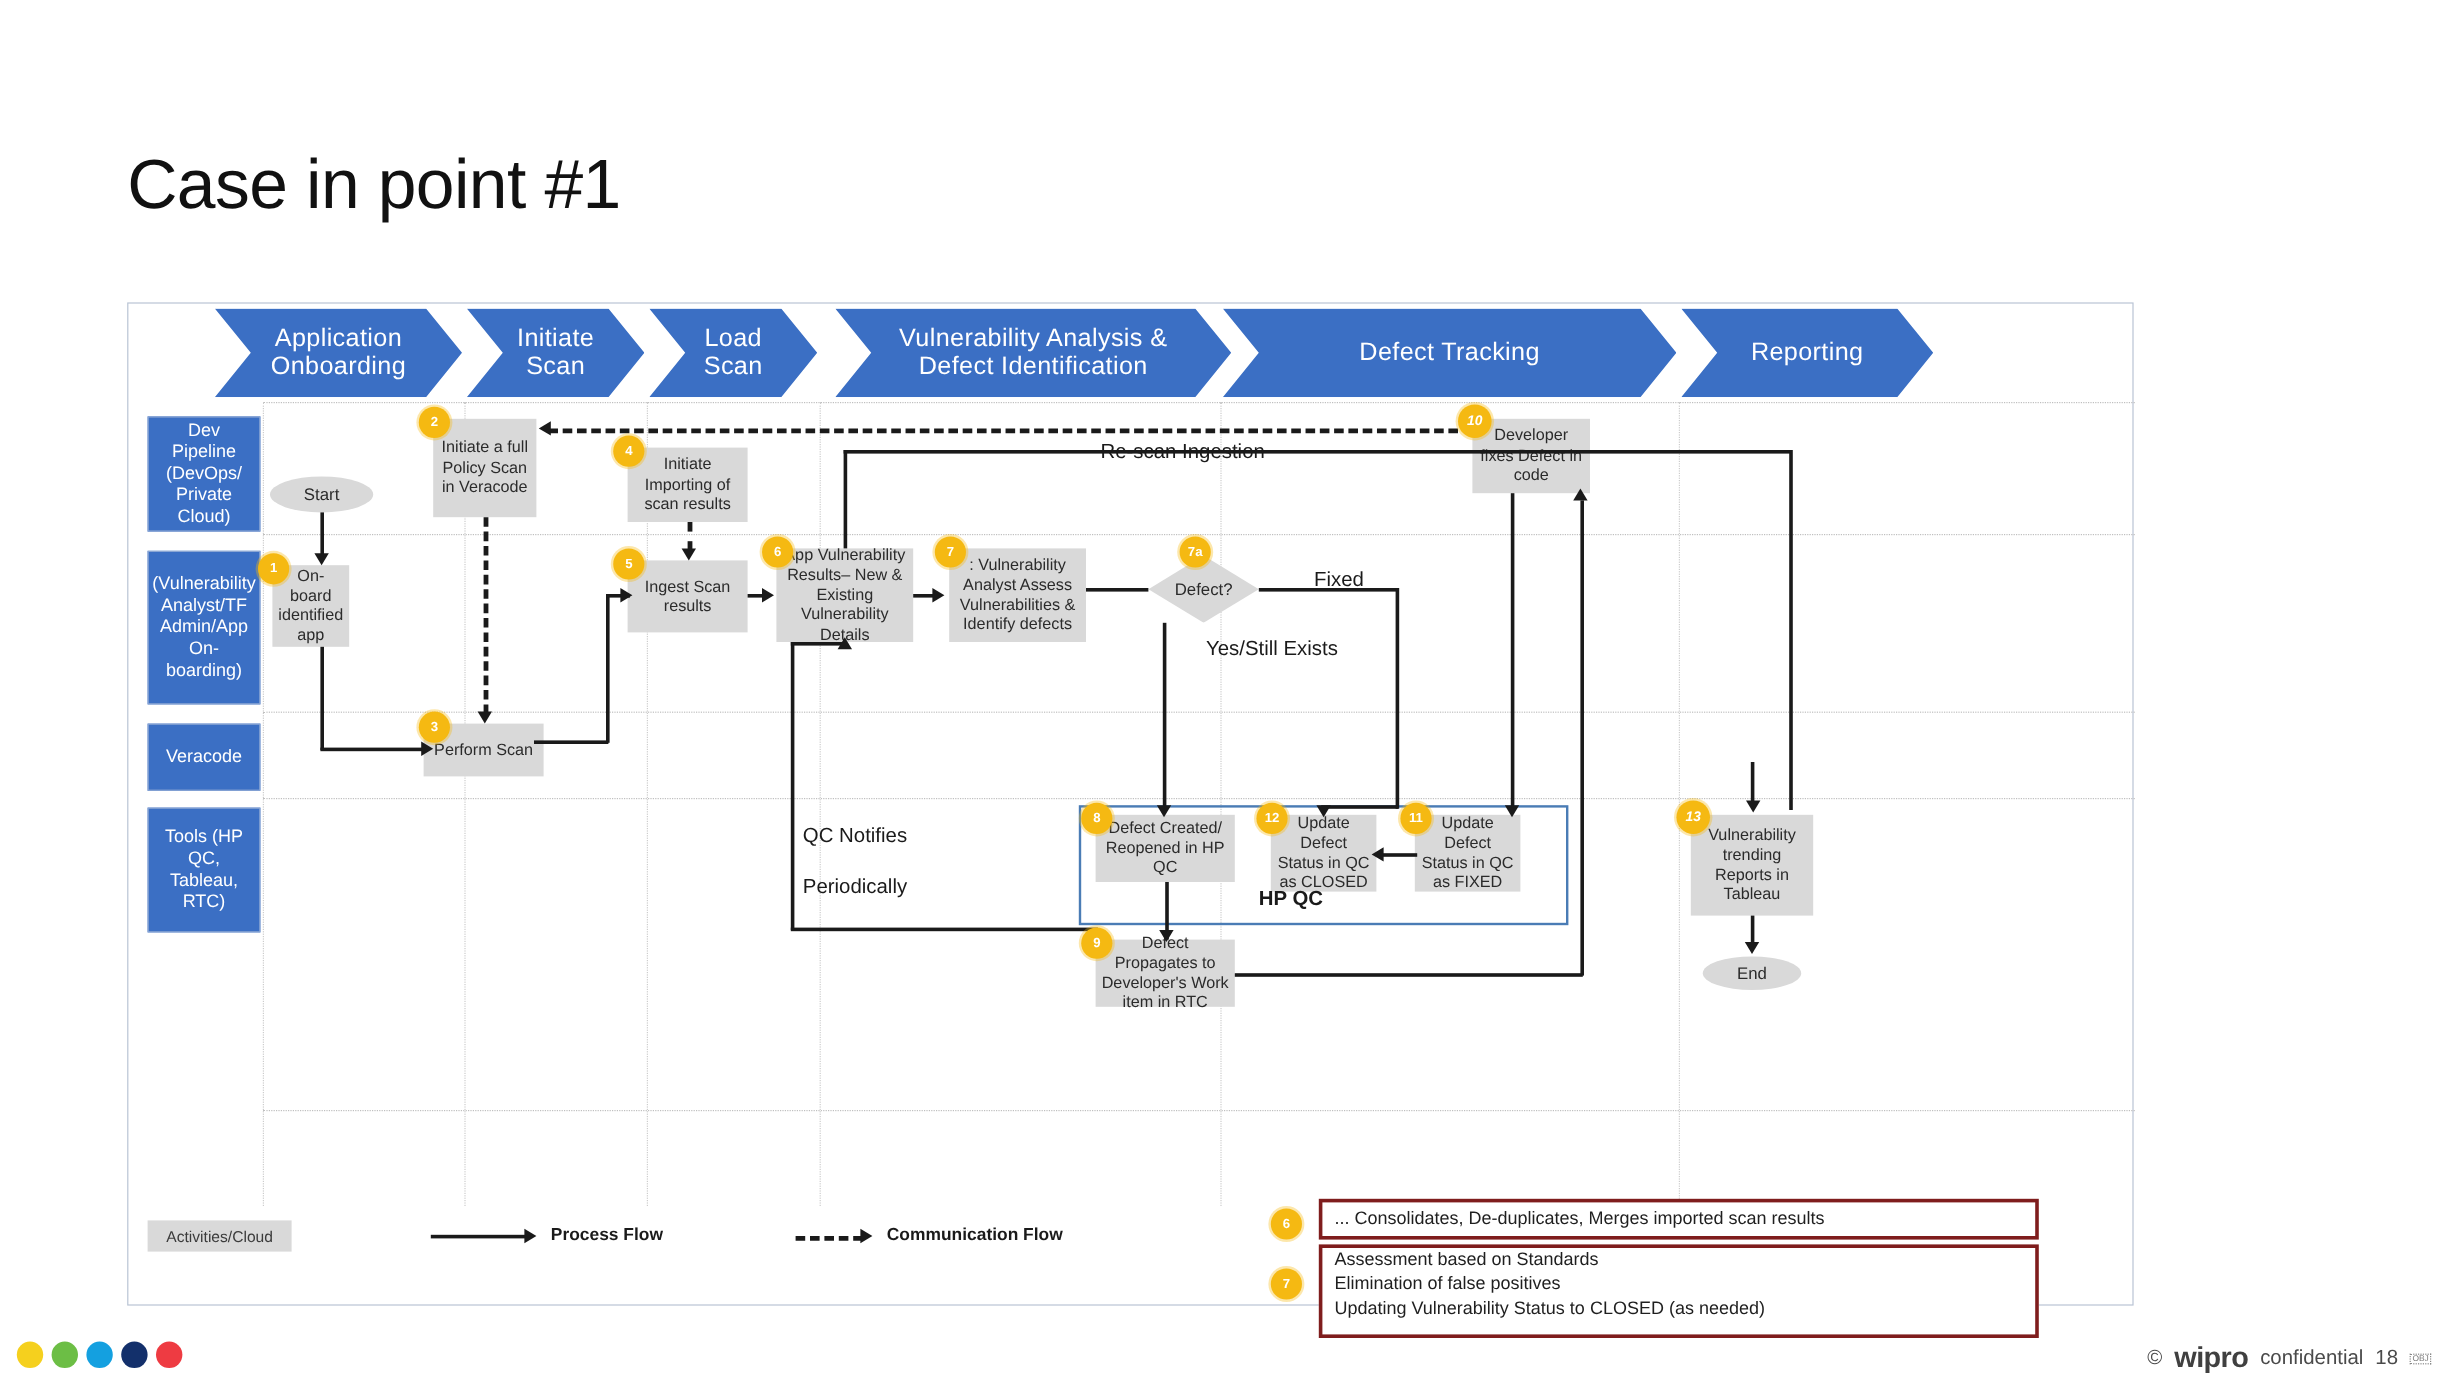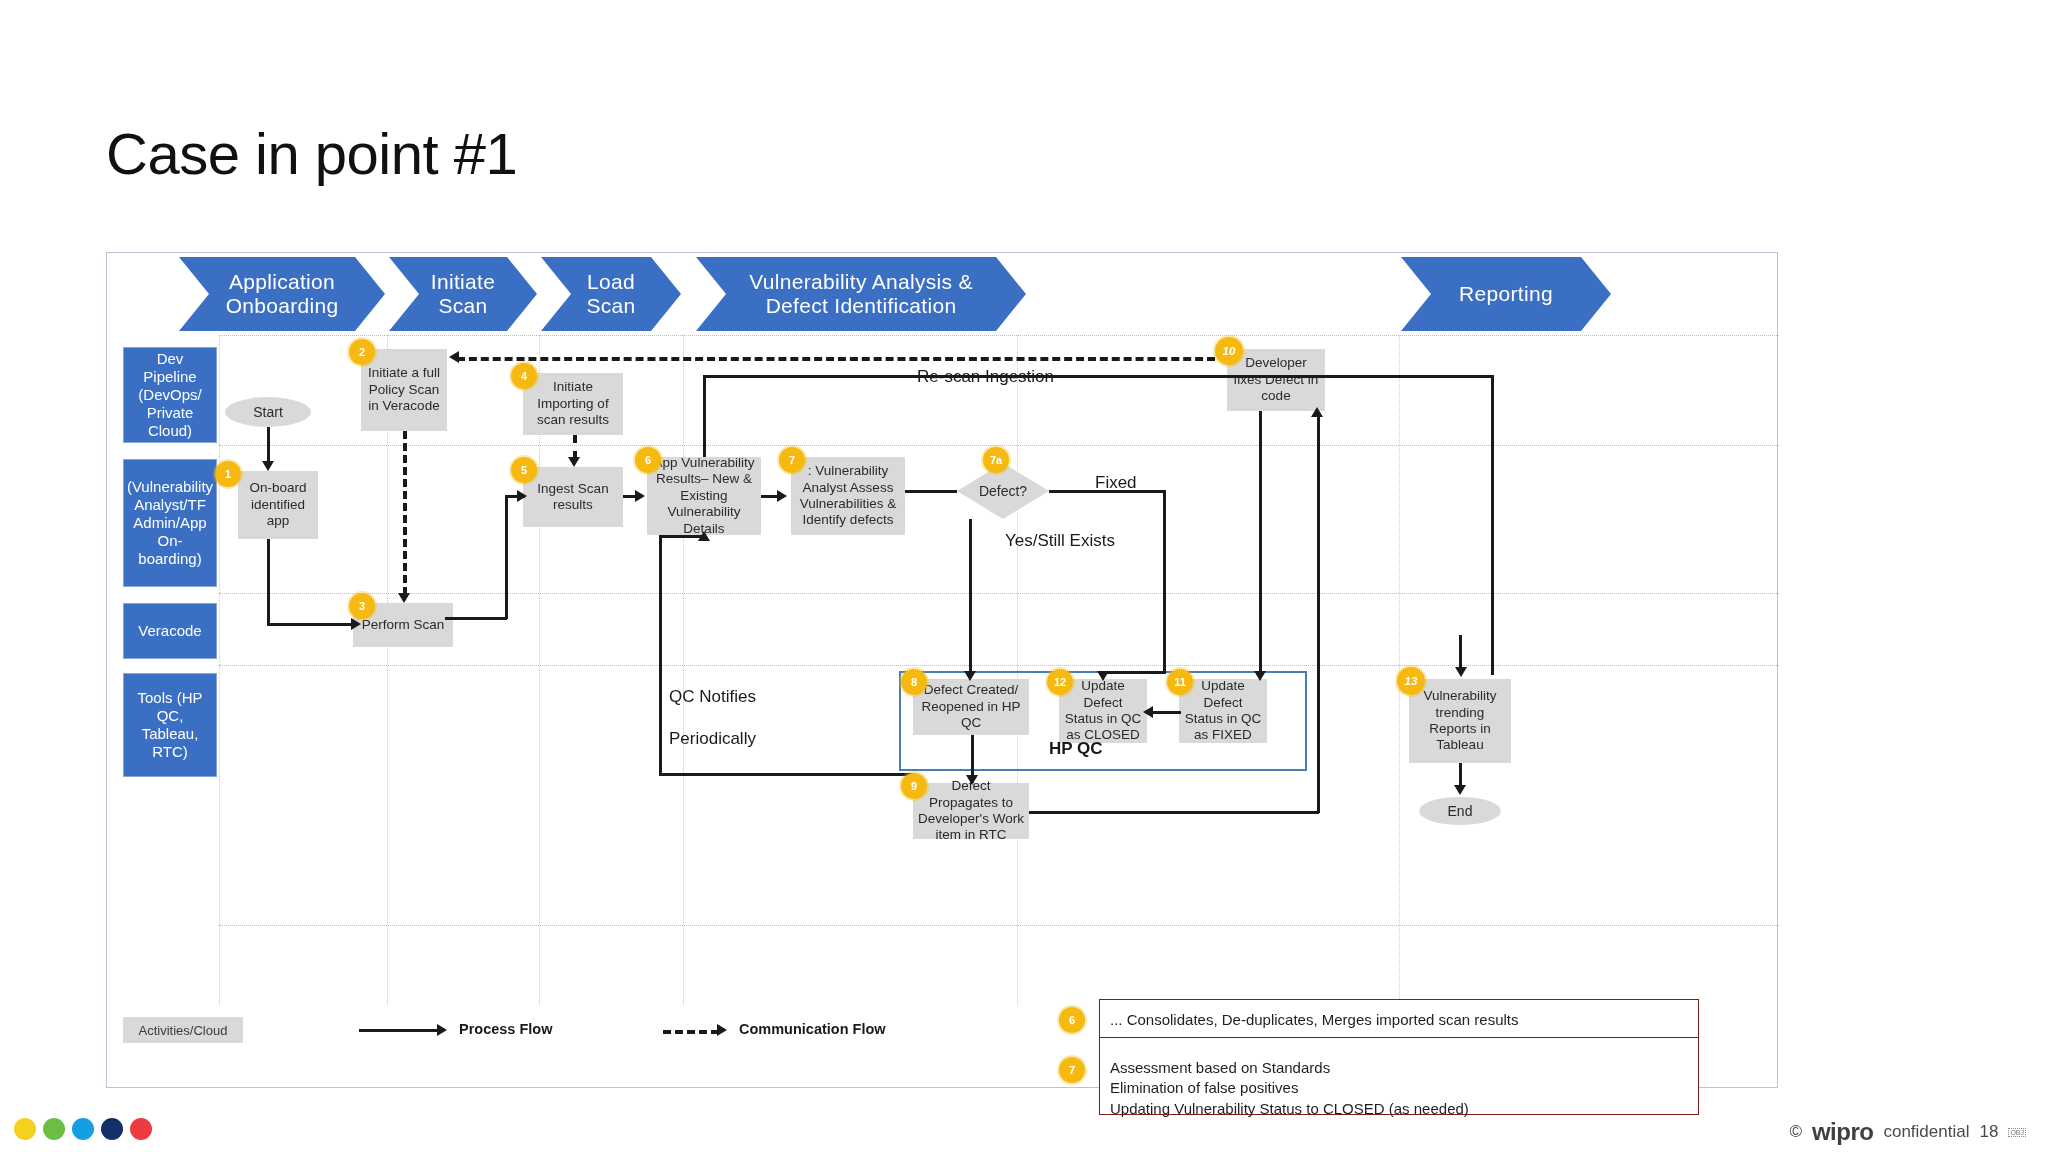--- a/index.html
+++ b/index.html
@@ -109,22 +109,22 @@
 
   
   .legend{position:absolute;left:0;top:752px;width:1672px;height:84px;}
   .legend-chip{
     position:absolute;background:#d9d9d9;color:#3b3b3b;font-size:13px;
     display:flex;align-items:center;justify-content:center;
   }
   .legend-txt{position:absolute;font-size:14.5px;font-weight:700;color:#1a1a1a;}
 
   .note{
-    position:absolute;border:1px solid #7f1d1d;background:#ffffff;
-    font-size:15px;color:#1f1f1f;box-sizing:border-box;padding:20px 10px;
+    position:absolute;border:3px solid #7f1d1d;background:#ffffff;
+    font-size:15px;color:#1f1f1f;box-sizing:border-box;padding:0 10px;
     line-height:1.35;
   }
 
   
   .dots{position:absolute;left:14px;top:1118px;display:flex;gap:7px;}
   .dot{width:22px;height:22px;border-radius:50%;}
   .footer{
     position:absolute;right:22px;top:1118px;display:flex;align-items:center;gap:10px;
     font-size:17px;color:#4a4a4a;
   }
@@ -159,20 +159,25 @@
       <div class="chev pt" style="left:434px;width:140px;">
         <div>
           <span>Load</span>
           <span>Scan</span>
         </div>
       </div>
       <div class="chev pt" style="left:589px;width:330px;">
         <div>
           <span>Vulnerability Analysis &amp;</span>
           <span>Defect Identification</span>
+        </div>
+      </div>
+      <div class="chev pt" style="left:912px;width:378px;">
+        <div>
+          <span>Defect Tracking</span>
         </div>
       </div>
       <div class="chev pt" style="left:1294px;width:210px;">
         <div>
           <span>Reporting</span>
         </div>
       </div>
     </div>
 
     <div class="lane-rows">
@@ -203,21 +208,21 @@
 
       <div class="task" style="left:1120px;top:14px;width:98px;height:62px;">Developer fixes Defect in code</div>
       <div class="badge lg" style="left:1108px;top:2px;">10</div>
 
       <div class="dash-h" style="left:350px;top:22px;width:758px;"></div>
       <div class="arw left" style="left:342px;top:16px;"></div>
       <div class="flowlbl" style="left:810px;top:32px;">Re-scan Ingestion</div>
 
       <div class="term" style="left:118px;top:62px;width:86px;height:30px;">Start</div>
 
-      <div class="task" style="left:120px;top:136px;width:80px;height:68px;margin-left:11px;">On-board identified app</div>
+      <div class="task" style="left:120px;top:136px;width:64px;height:68px;">On-board identified app</div>
       <div class="badge" style="left:108px;top:126px;">1</div>
 
       <div class="task" style="left:416px;top:132px;width:100px;height:60px;">Ingest Scan results</div>
       <div class="badge" style="left:404px;top:122px;">5</div>
 
       <div class="task" style="left:540px;top:122px;width:114px;height:78px;">App Vulnerability Results– New &amp; Existing Vulnerability Details</div>
       <div class="badge" style="left:528px;top:112px;">6</div>
 
       <div class="task" style="left:684px;top:122px;width:114px;height:78px;">: Vulnerability Analyst Assess Vulnerabilities &amp; Identify defects</div>
       <div class="badge" style="left:672px;top:112px;">7</div>

